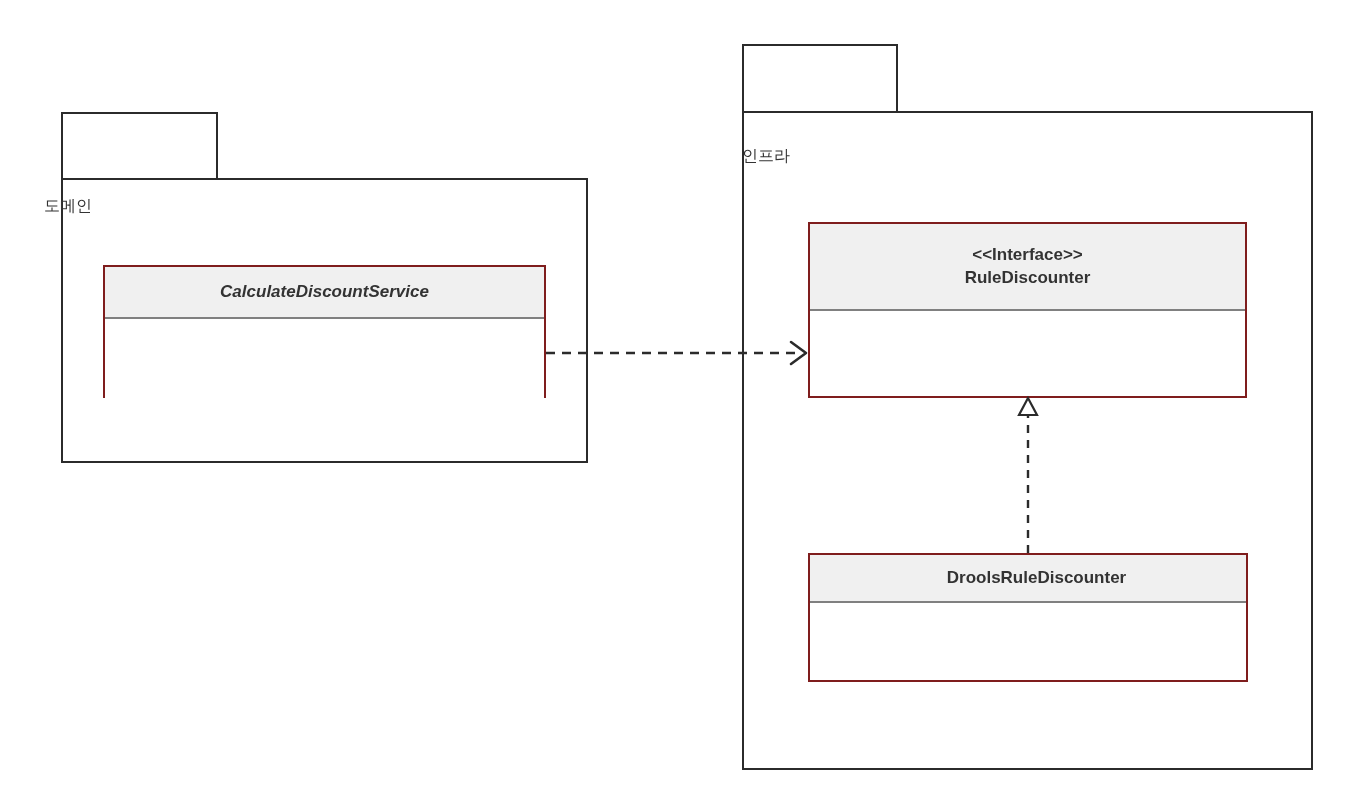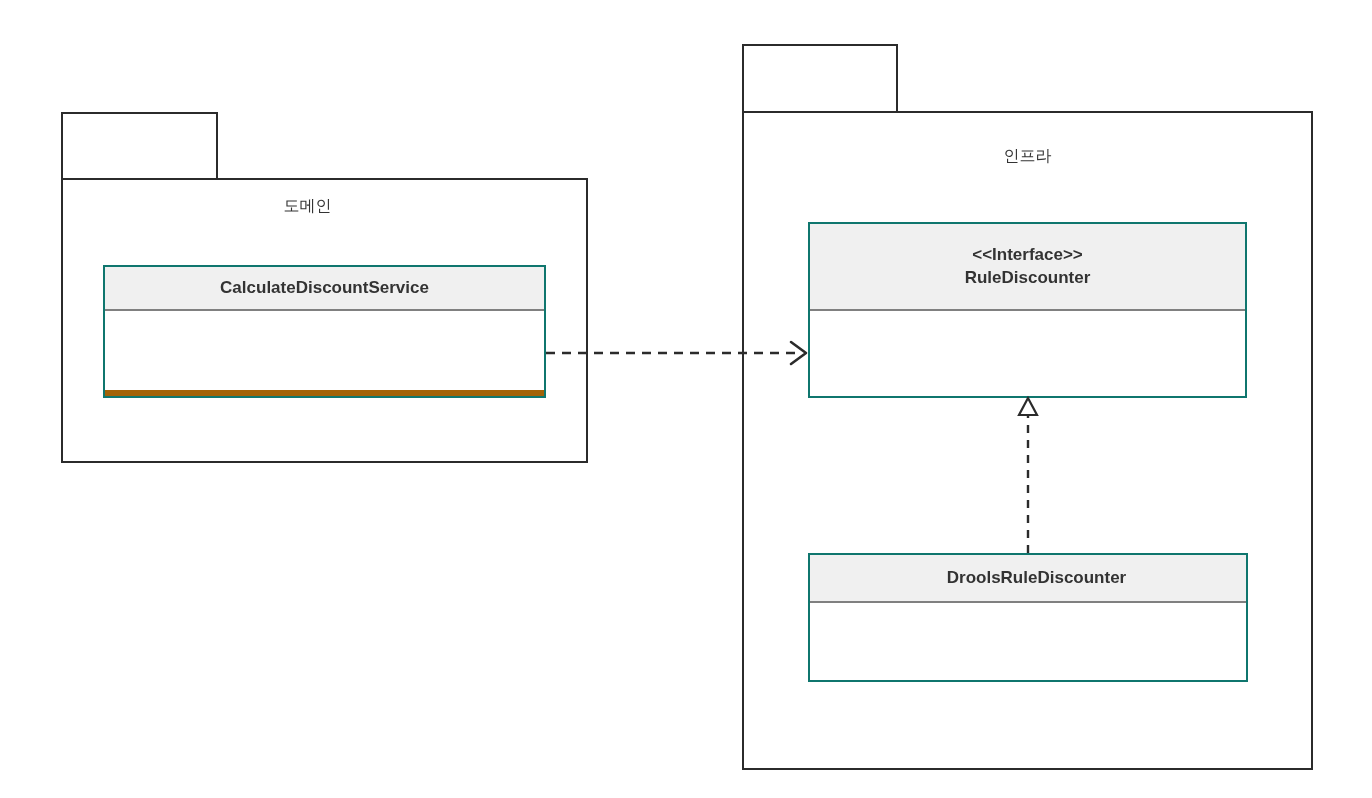--- a/index.html
+++ b/index.html
@@ -31,34 +31,33 @@
   }
   .pkg-body {
     position: absolute;
     box-sizing: border-box;
     border: 2px solid #2b2b2b;
     background: #ffffff;
     z-index: 1;
   }
   .pkg-label {
     position: absolute;
-    text-align: center;
     font-size: 16px;
     color: #333333;
     font-weight: 400;
     white-space: nowrap;
     z-index: 3;
   }
 
   
   .uml-class {
     position: absolute;
     box-sizing: border-box;
-    border: 2px solid #0f766e;
-    background: #a16207;
+    border: 2px solid #7f1d1d;
+    background: #0369a1;
     z-index: 4;
   }
   .uml-class .hdr {
     box-sizing: border-box;
     background: #f0f0f0;
     border-bottom: 2px solid #808080;
     display: flex;
     flex-direction: column;
     align-items: center;
     justify-content: center;
@@ -92,21 +91,21 @@
 
   <div class="pkg-tab" id="tab-domain" style="left: 61px; top: 112px; width: 157px; height: 66px;"></div>
   <div class="pkg-body" id="body-domain" style="left: 61px; top: 178px; width: 527px; height: 285px;"></div>
   <div class="pkg-label" id="label-domain" style="left: 44px; top: 196px; width: 527px;">도메인</div>
 
   <div class="pkg-tab" id="tab-infra" style="left: 742px; top: 44px; width: 156px; height: 67px;"></div>
   <div class="pkg-body" id="body-infra" style="left: 742px; top: 111px; width: 571px; height: 659px;"></div>
   <div class="pkg-label" id="label-infra" style="left: 742px; top: 146px; width: 571px;">인프라</div>
 
   <div class="uml-class" id="class-calculate-discount-service" style="left: 103px; top: 265px; width: 443px; height: 133px;">
-    <div class="hdr" style="height: 44px;">
+    <div class="hdr" style="height: 52px; font-style: italic;">
 
       <span class="cname">CalculateDiscountService</span>
     </div>
     <div class="body-compartment" style="height: 79px;"></div>
   </div>
 
   <div class="uml-class" id="class-rule-discounter" style="left: 808px; top: 222px; width: 439px; height: 176px;">
     <div class="hdr" style="height: 87px;">
       <span class="stereo">&lt;&lt;Interface&gt;&gt;</span>
       <span class="cname">RuleDiscounter</span>

